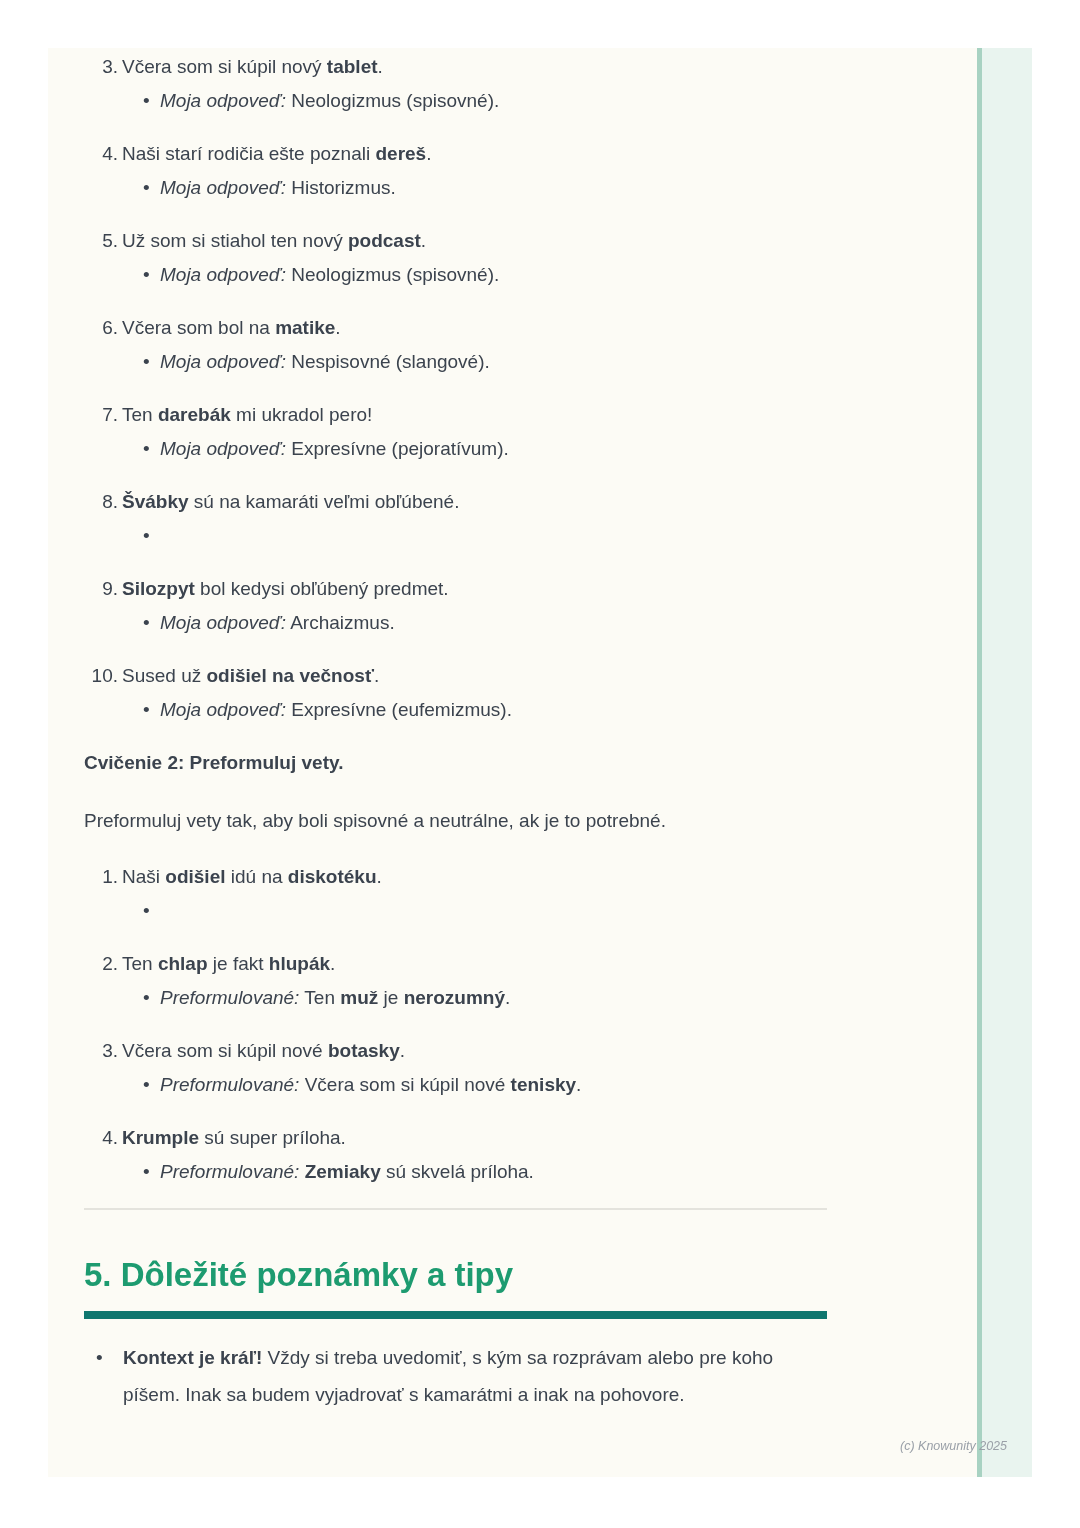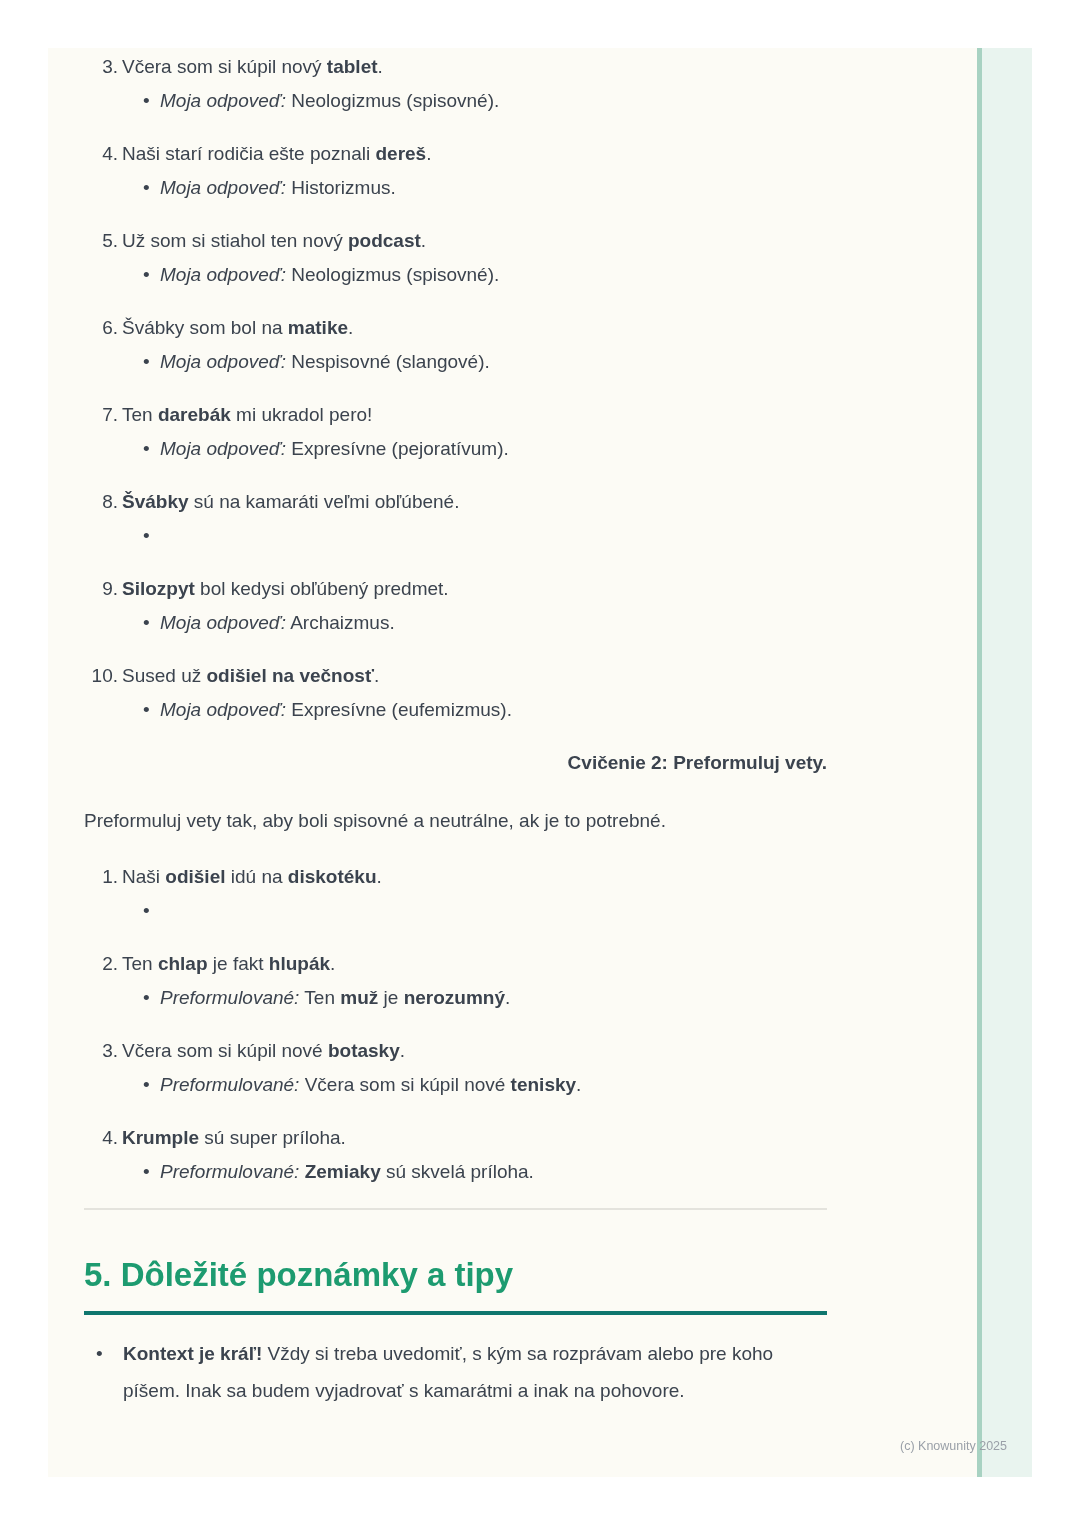--- a/index.html
+++ b/index.html
@@ -32,35 +32,35 @@
   }
   .b{font-weight:700;}
   .i{font-style:italic;}
   ol.num-list{list-style:none;margin:0;padding:0;}
   ol.num-list>li{display:flex;margin-bottom:19px;}
   .num-col{flex:none;width:34px;text-align:right;margin-right:4px;}
   .li-body{flex:1;}
   ul.sub{list-style:none;margin:0;padding:0;}
   ul.sub>li{display:flex;}
   .dot{flex:none;width:38px;padding-left:21px;box-sizing:border-box;}
-  .cvicenie{font-weight:700;margin:0 0 24px 0;text-align:right;}
+  .cvicenie{font-weight:700;margin:0 0 24px 0;}
   .intro{margin:0 0 22px 0;}
   .divider{border:none;border-top:2px solid #e4e3dd;margin:12px 0 0 0;}
   h2.section-title{
     color:#1d9b70;font-size:33px;line-height:46px;font-weight:700;
     margin:42px 0 0 0;padding-bottom:13px;
-    border-bottom:4px solid #0f766e;
+    border-bottom:8px solid #0f766e;
   }
   ul.tips{list-style:none;margin:20px 0 0 0;padding:0;font-size:19px;line-height:37px;}
   ul.tips>li{display:flex;}
   ul.tips .dot{flex:none;width:39px;padding-left:12px;box-sizing:border-box;}
   .tip-text{max-width:690px;}
   .watermark{
     position:absolute;left:900px;top:1438px;
-    font-size:12.5px;line-height:16px;color:#9aa0a8;z-index:2;
+    font-size:12.5px;line-height:16px;color:#9aa0a8;z-index:2;font-style:italic;
   }
 </style>
 </head>
 <body>
 
 <div class="card">
   <div class="content">
     <div class="col">
 
       <ol class="num-list" id="ex1-list">
@@ -96,21 +96,21 @@
                 <li>
                   <span class="dot">•</span>
                   <div><span class="i">Moja odpoveď:</span> <span>Neologizmus (spisovné).</span></div>
                 </li>
               </ul>
             </div>
           </li>
           <li>
             <span class="num-col">6.</span>
             <div class="li-body">
-              <div><span>Švábky som bol na </span><span class="b">matike</span><span>.</span></div>
+              <div><span>Včera som bol na </span><span class="b">matike</span><span>.</span></div>
               <ul class="sub">
                 <li>
                   <span class="dot">•</span>
                   <div><span class="i">Moja odpoveď:</span> <span>Nespisovné (slangové).</span></div>
                 </li>
               </ul>
             </div>
           </li>
           <li>
             <span class="num-col">7.</span>

